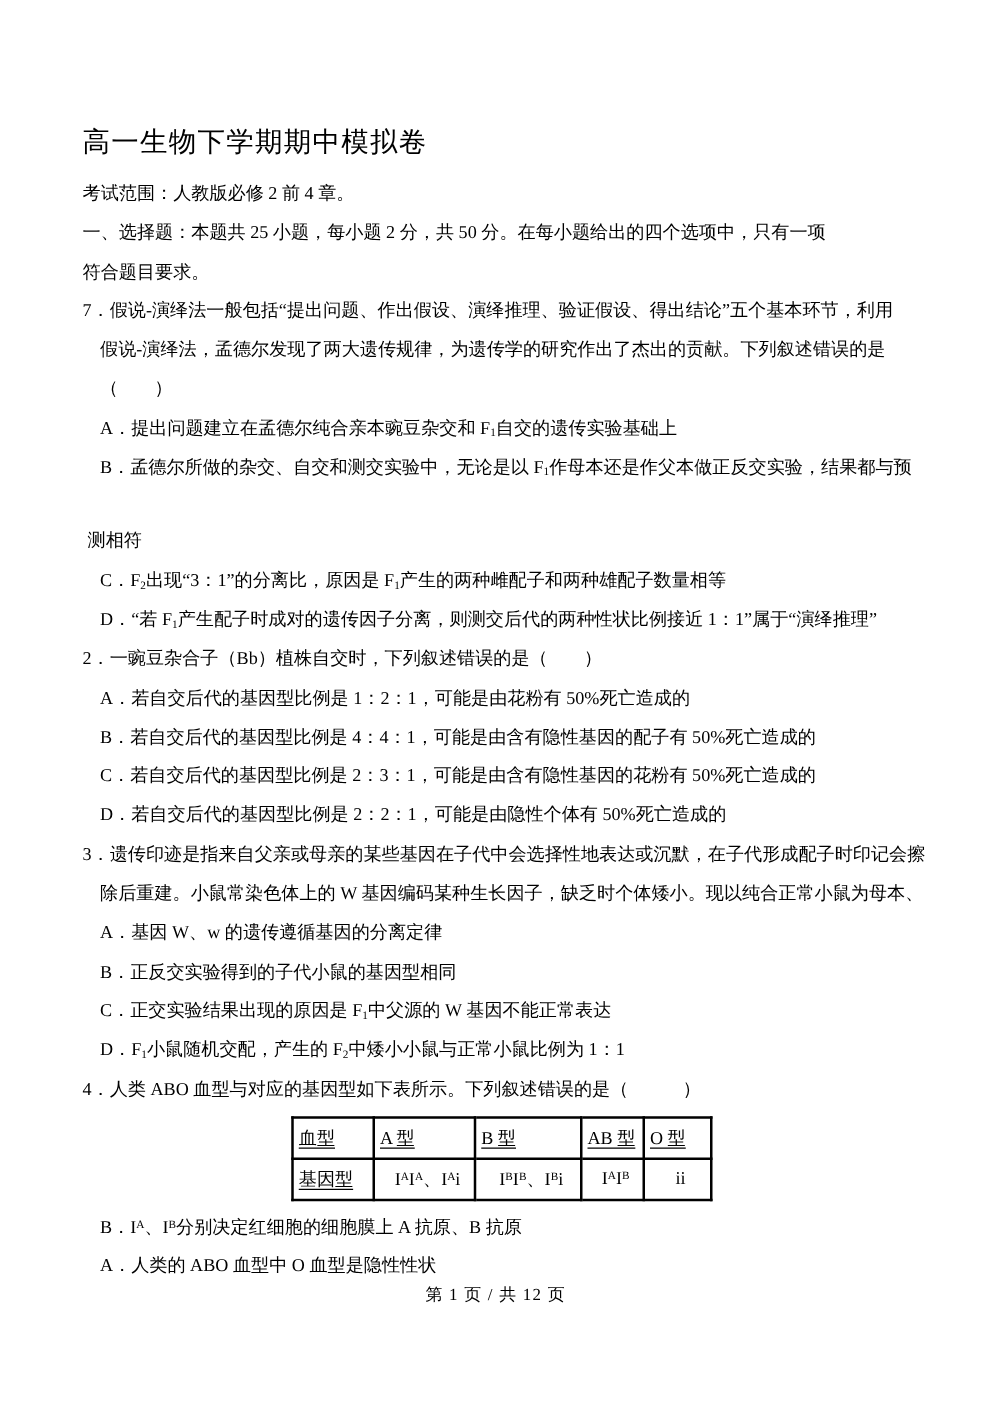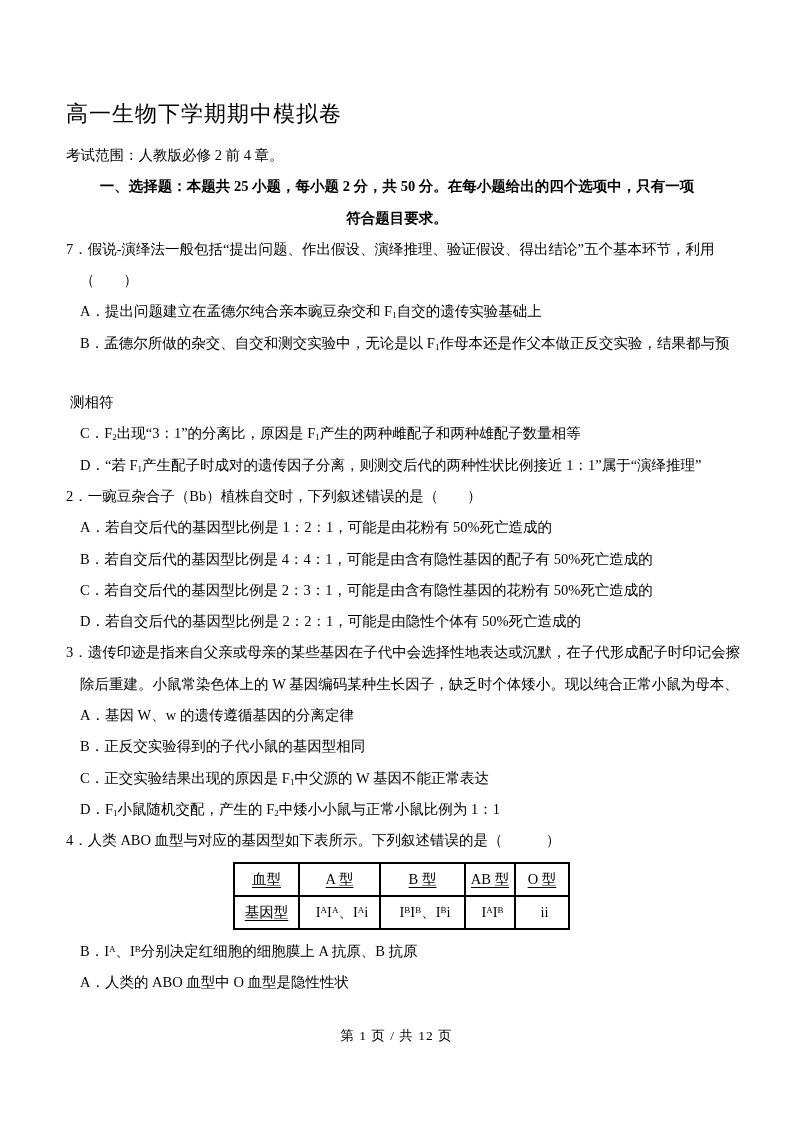--- a/index.html
+++ b/index.html
@@ -13,34 +13,34 @@
   .title{
     font-family:"Liberation Sans","DejaVu Sans",sans-serif;
     font-weight:400;font-size:22px;line-height:26px;
     letter-spacing:1px;margin-bottom:13px;
     white-space:nowrap;
   }
   .line{
     font-size:14.5px;line-height:31.3px;height:31.3px;
     white-space:nowrap;
   }
-  .line.section{font-weight:700;text-align:center;}
+  .line.section{font-weight:400;}
   .line.cont,.line.opt{padding-left:14px;}
   .line.optwrap{padding-left:4px;margin-top:28px;}
   sub,sup{line-height:0;font-size:9px;}
   sub{vertical-align:-2px;}
   sup{vertical-align:4px;}
   table.qtable{
     border-collapse:collapse;table-layout:fixed;
     margin:5px 0 6px 167px;
   }
   table.qtable td{
     border:2px solid #000;
     font-size:14.5px;height:31px;
-    text-align:center;padding:0 4px;
+    text-align:left;padding:0 4px;
     overflow:hidden;
   }
   table.qtable td.u{text-decoration:underline;text-underline-offset:3px;}
   table.qtable td.gen{text-align:center;padding-left:9px;}
   .footer{
     position:absolute;left:0;right:0;top:1026px;
     text-align:center;font-size:13.5px;line-height:20px;
     letter-spacing:1px;
   }
 </style>
@@ -50,20 +50,21 @@
 <div class="page">
   <div class="doc">
 
     <div class="title">高一生物下学期期中模拟卷</div>
 
     <div>
         <div class="line meta">考试范围：人教版必修 2 前 4 章。</div>
         <div class="line section">一、选择题：本题共 25 小题，每小题 2 分，共 50 分。在每小题给出的四个选项中，只有一项</div>
         <div class="line section">符合题目要求。</div>
         <div class="line q">7．假说-演绎法一般包括“提出问题、作出假设、演绎推理、验证假设、得出结论”五个基本环节，利用</div>
+        <div class="line cont">假说-演绎法，孟德尔发现了两大遗传规律，为遗传学的研究作出了杰出的贡献。下列叙述错误的是</div>
         <div class="line cont">（　　）</div>
         <div class="line opt">A．提出问题建立在孟德尔纯合亲本豌豆杂交和 F<sub>1</sub>自交的遗传实验基础上</div>
         <div class="line opt">B．孟德尔所做的杂交、自交和测交实验中，无论是以 F<sub>1</sub>作母本还是作父本做正反交实验，结果都与预</div>
         <div class="line optwrap">测相符</div>
         <div class="line opt">C．F<sub>2</sub>出现“3：1”的分离比，原因是 F<sub>1</sub>产生的两种雌配子和两种雄配子数量相等</div>
         <div class="line opt">D．“若 F<sub>1</sub>产生配子时成对的遗传因子分离，则测交后代的两种性状比例接近 1：1”属于“演绎推理”</div>
         <div class="line q">2．一豌豆杂合子（Bb）植株自交时，下列叙述错误的是（　　）</div>
         <div class="line opt">A．若自交后代的基因型比例是 1：2：1，可能是由花粉有 50%死亡造成的</div>
         <div class="line opt">B．若自交后代的基因型比例是 4：4：1，可能是由含有隐性基因的配子有 50%死亡造成的</div>
         <div class="line opt">C．若自交后代的基因型比例是 2：3：1，可能是由含有隐性基因的花粉有 50%死亡造成的</div>

